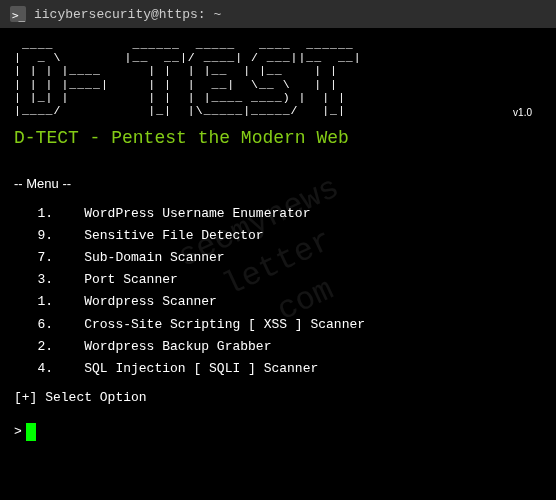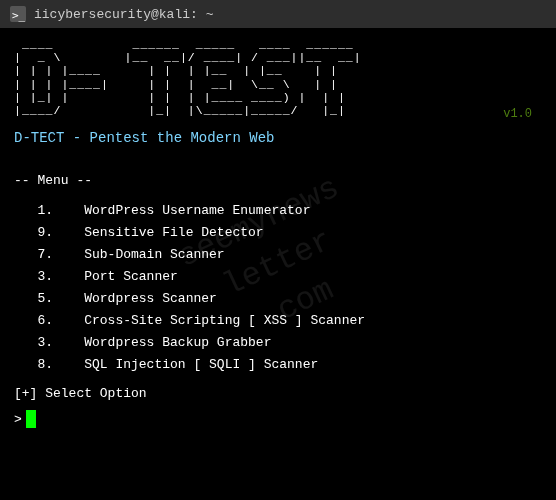--- a/index.html
+++ b/index.html
@@ -65,37 +65,37 @@
     .version-line {
       display: flex;
       align-items: flex-end;
       justify-content: flex-end;
       margin-top: -14px;
       margin-bottom: 6px;
       padding-right: 10px;
     }
 
     .version-text {
-      color: #4d7c0f;
-      font-size: 12px;
-      font-family: Liberation Mono, monospace;
+      color: #ffffff;
+      font-size: 10px;
+      font-family: Liberation Sans, sans-serif;
     }
 
     .info-line {
-      color: #7dd3fc;
-      font-size: 14px;
+      color: #84cc16;
+      font-size: 18px;
       font-family: 'Courier New', Courier, monospace;
       line-height: 1.6;
       white-space: pre;
     }
 
     .menu-header {
       color: #ffffff;
       font-size: 13px;
-      font-family: Liberation Mono, monospace;
+      font-family: Liberation Sans, sans-serif;
       margin-top: 8px;
       margin-bottom: 4px;
     }
 
     .menu-items {
       list-style: none;
       margin-top: 12px;
     }
 
     .menu-item {
@@ -104,21 +104,21 @@
       font-family: 'Courier New', Courier, monospace;
       line-height: 1.7;
       white-space: pre;
     }
 
     .select-line {
       color: #ffffff;
       font-size: 13px;
       font-family: 'Courier New', Courier, monospace;
       margin-top: 10px;
-      margin-bottom: 9px;
+      margin-bottom: 18px;
     }
 
     .prompt-line {
       display: flex;
       align-items: center;
       gap: 4px;
       margin-top: 2px;
     }
 
     .prompt-char {
@@ -151,21 +151,21 @@
   </style>
 </head>
 <body>
 
 <div class="terminal-window">
   <div class="title-bar">
     <svg class="title-bar-icon" viewBox="0 0 16 16">
       <rect width="16" height="16" rx="2" fill="#555"></rect>
       <text x="2" y="13" font-size="11" fill="white" font-family="monospace">&gt;_</text>
     </svg>
-    <span class="title-bar-text">iicybersecurity@kali: ~</span>
+    <span class="title-bar-text">iicybersecurity@https: ~</span>
   </div>
 
   <div class="terminal-body">
 
     <div class="watermark">
       seemynews<br>letter<br>.com
     </div>
 
     <div class="ascii-art"> ____          ______  _____   ____  ______
 |  _ \        |__  __|/ ____| / ___||__  __|
@@ -182,24 +182,24 @@
 
     <div class="menu-header">
       <br><span>-- Menu --</span>
     </div>
 
     <ul class="menu-items">
     <li class="menu-item">   1.    WordPress Username Enumerator</li>
         <li class="menu-item">   9.    Sensitive File Detector</li>
         <li class="menu-item">   7.    Sub-Domain Scanner</li>
         <li class="menu-item">   3.    Port Scanner</li>
-        <li class="menu-item">   5.    Wordpress Scanner</li>
+        <li class="menu-item">   1.    Wordpress Scanner</li>
         <li class="menu-item">   6.    Cross-Site Scripting [ XSS ] Scanner</li>
-        <li class="menu-item">   3.    Wordpress Backup Grabber</li>
-        <li class="menu-item">   8.    SQL Injection [ SQLI ] Scanner</li>
+        <li class="menu-item">   2.    Wordpress Backup Grabber</li>
+        <li class="menu-item">   4.    SQL Injection [ SQLI ] Scanner</li>
       </ul>
 
     <div class="select-line">[+] Select Option</div>
 
     <div class="prompt-line">
       <span class="prompt-char">&gt;</span>
       <span class="cursor-block"></span>
     </div>
 
   </div>

